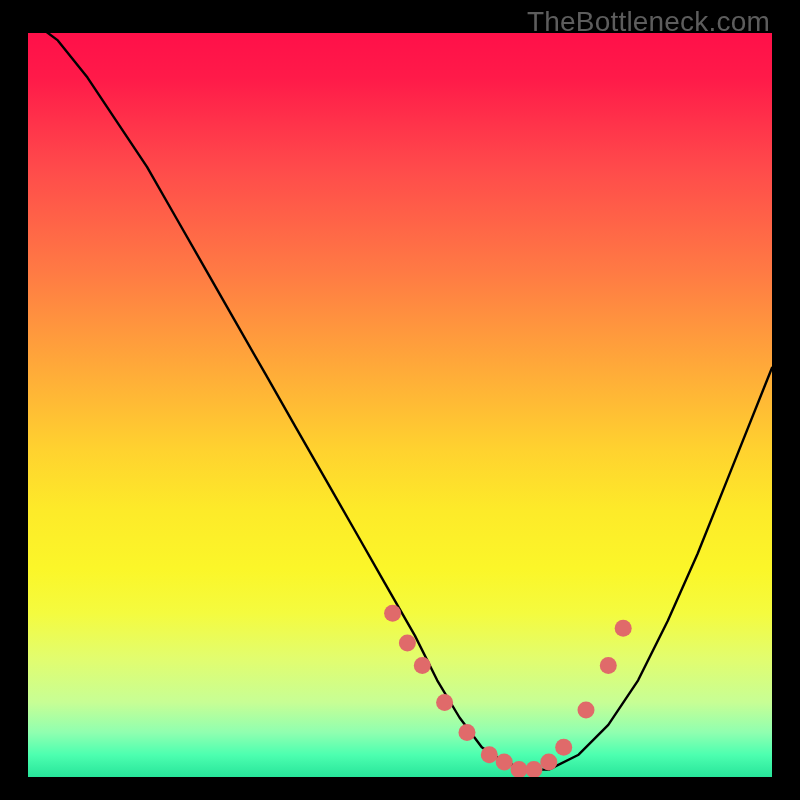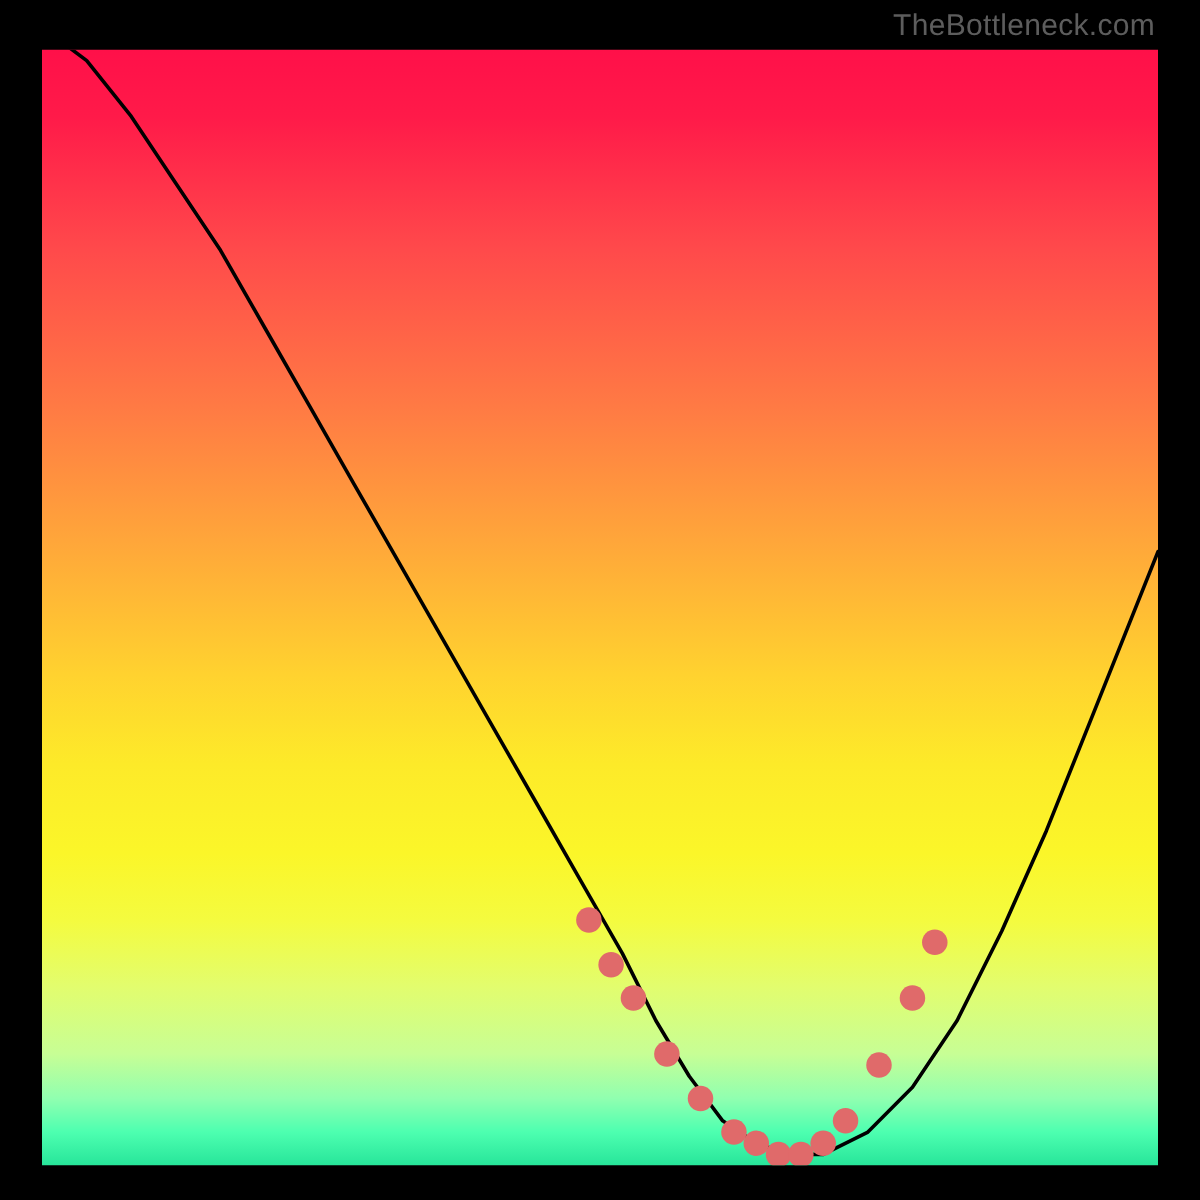--- a/index.html
+++ b/index.html
@@ -49,21 +49,21 @@
       #90ffb0 94%,
       #4dffb0 97%,
       #27e59a 100%
     );
   }
   .attribution {
     position: absolute;
     top: 6px;
     right: 30px;
     color: #5d5d5d;
-    font-size: 20px;
+    font-size: 28px;
     font-weight: 500;
     letter-spacing: 0.2px;
   }
   svg.curve {
     position: absolute;
     left: 0;
     top: 0;
     width: 744px;
     height: 744px;
   }

